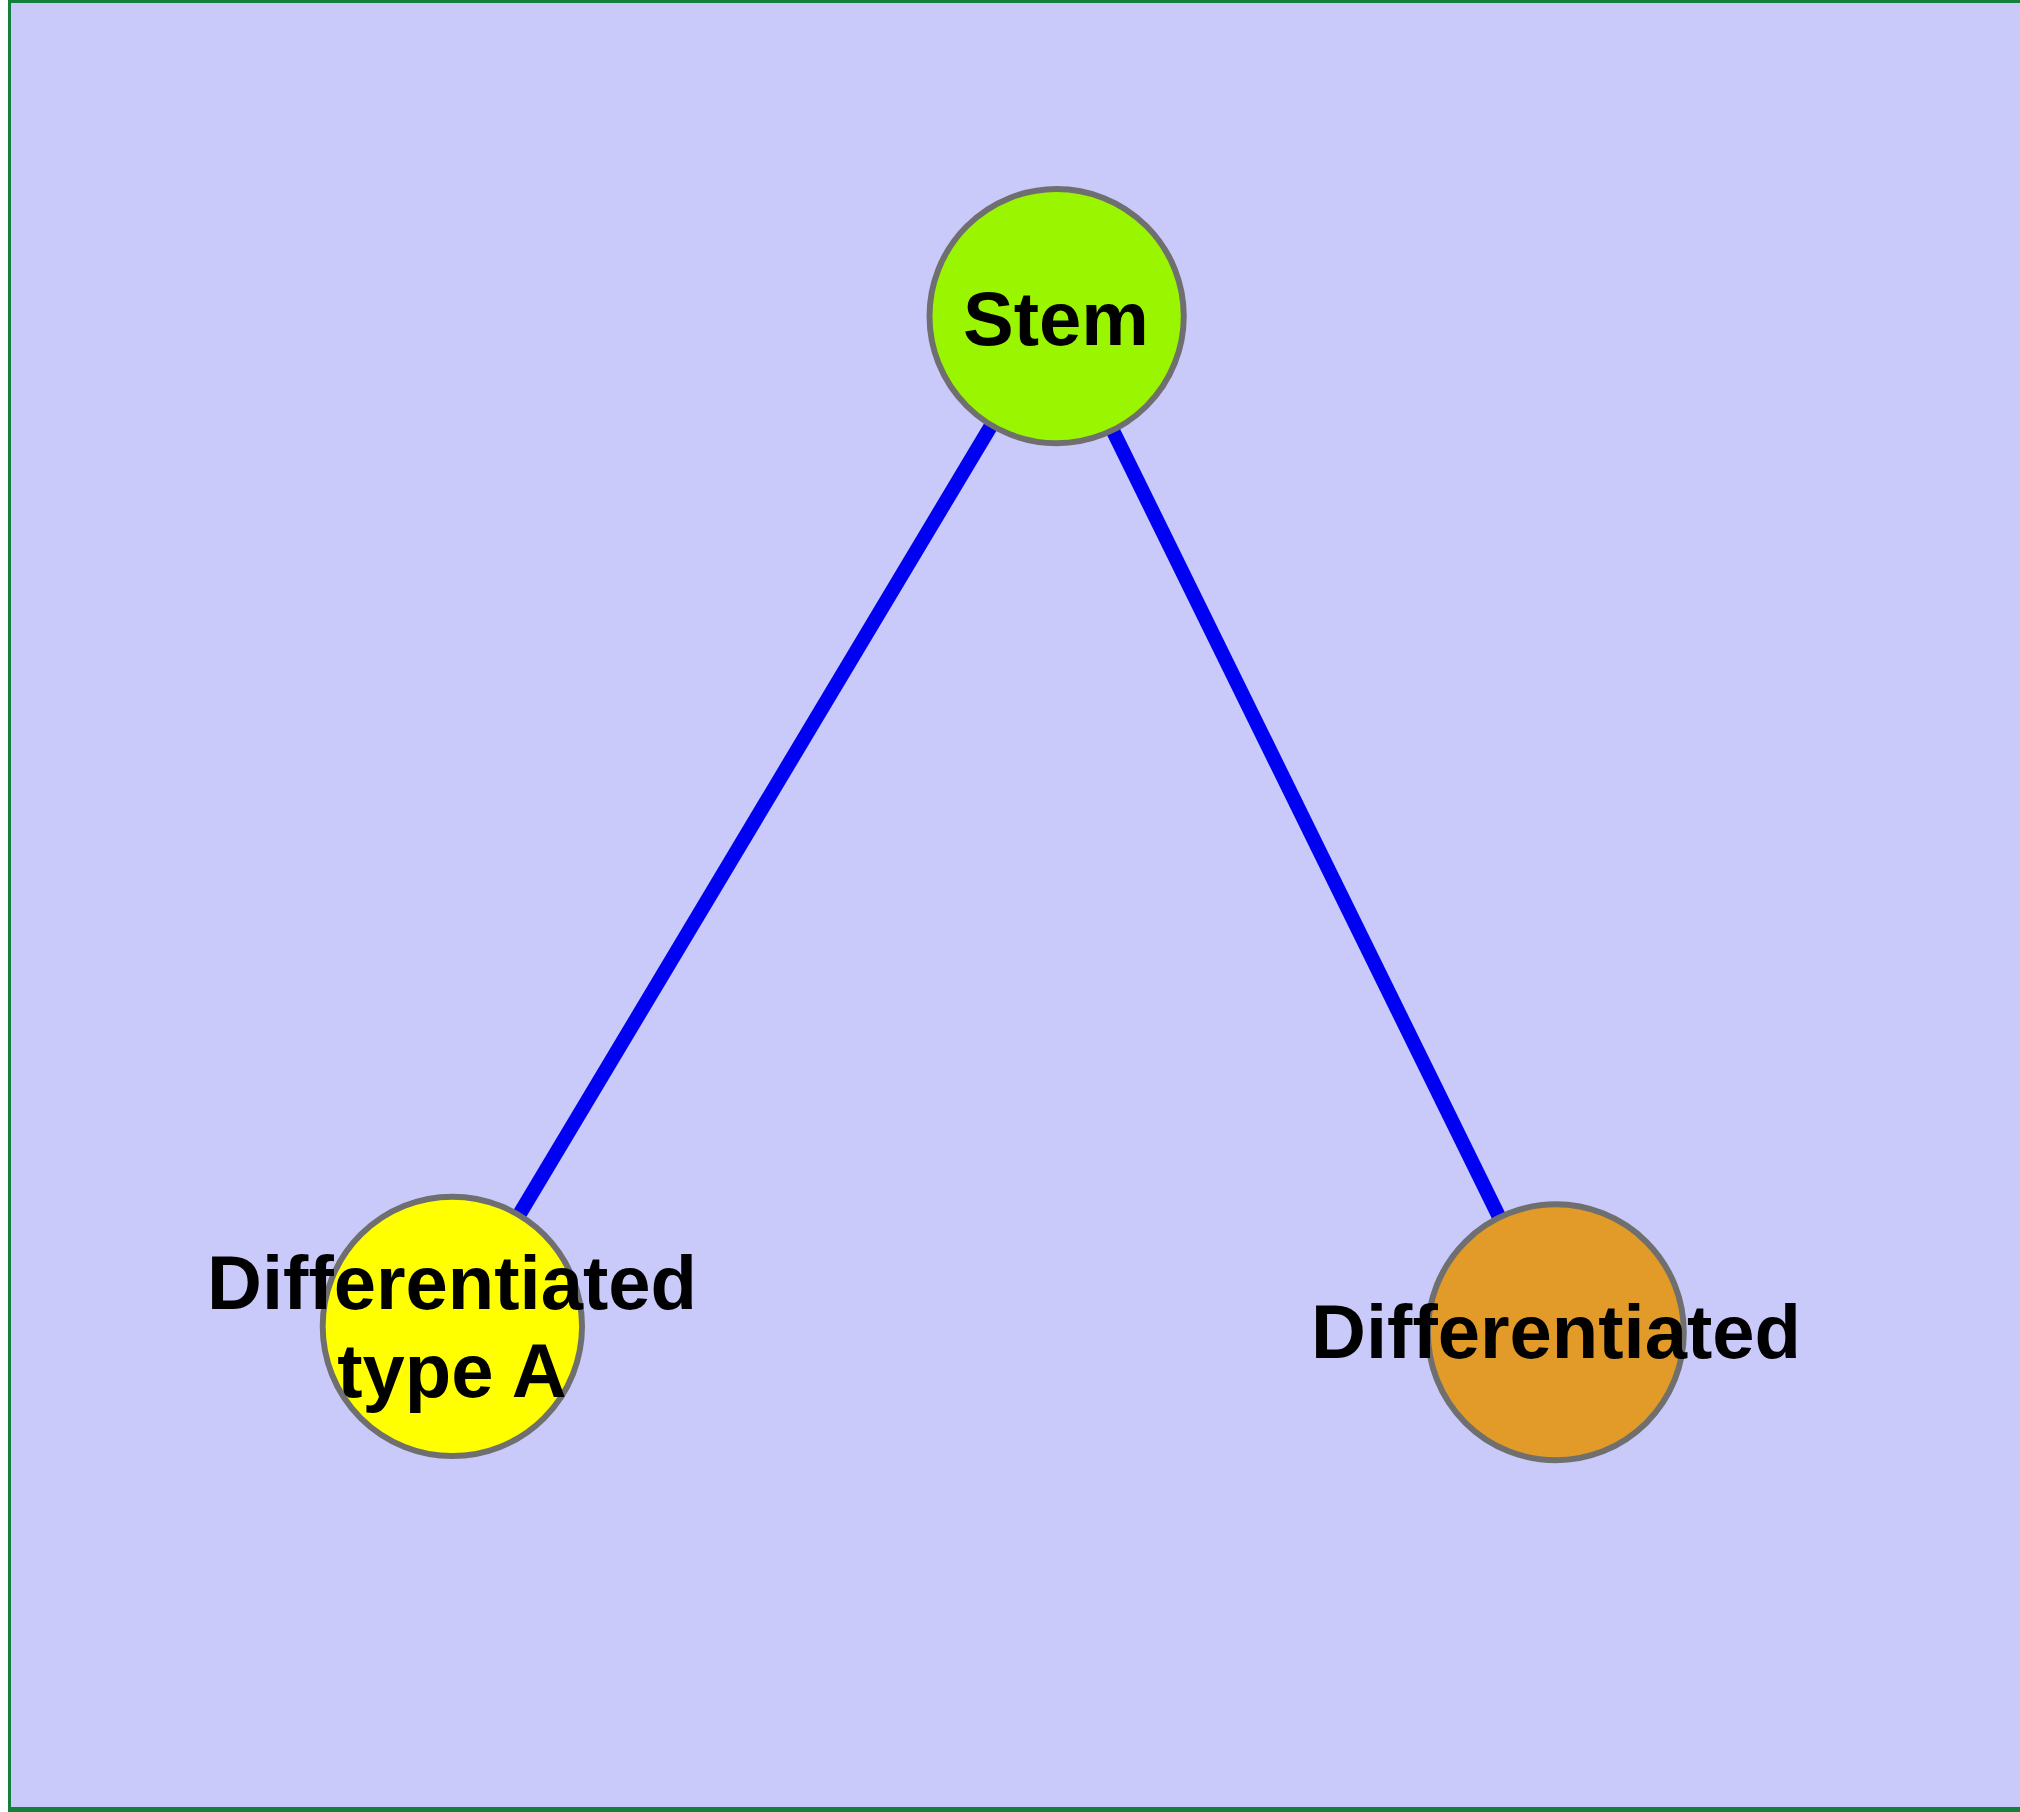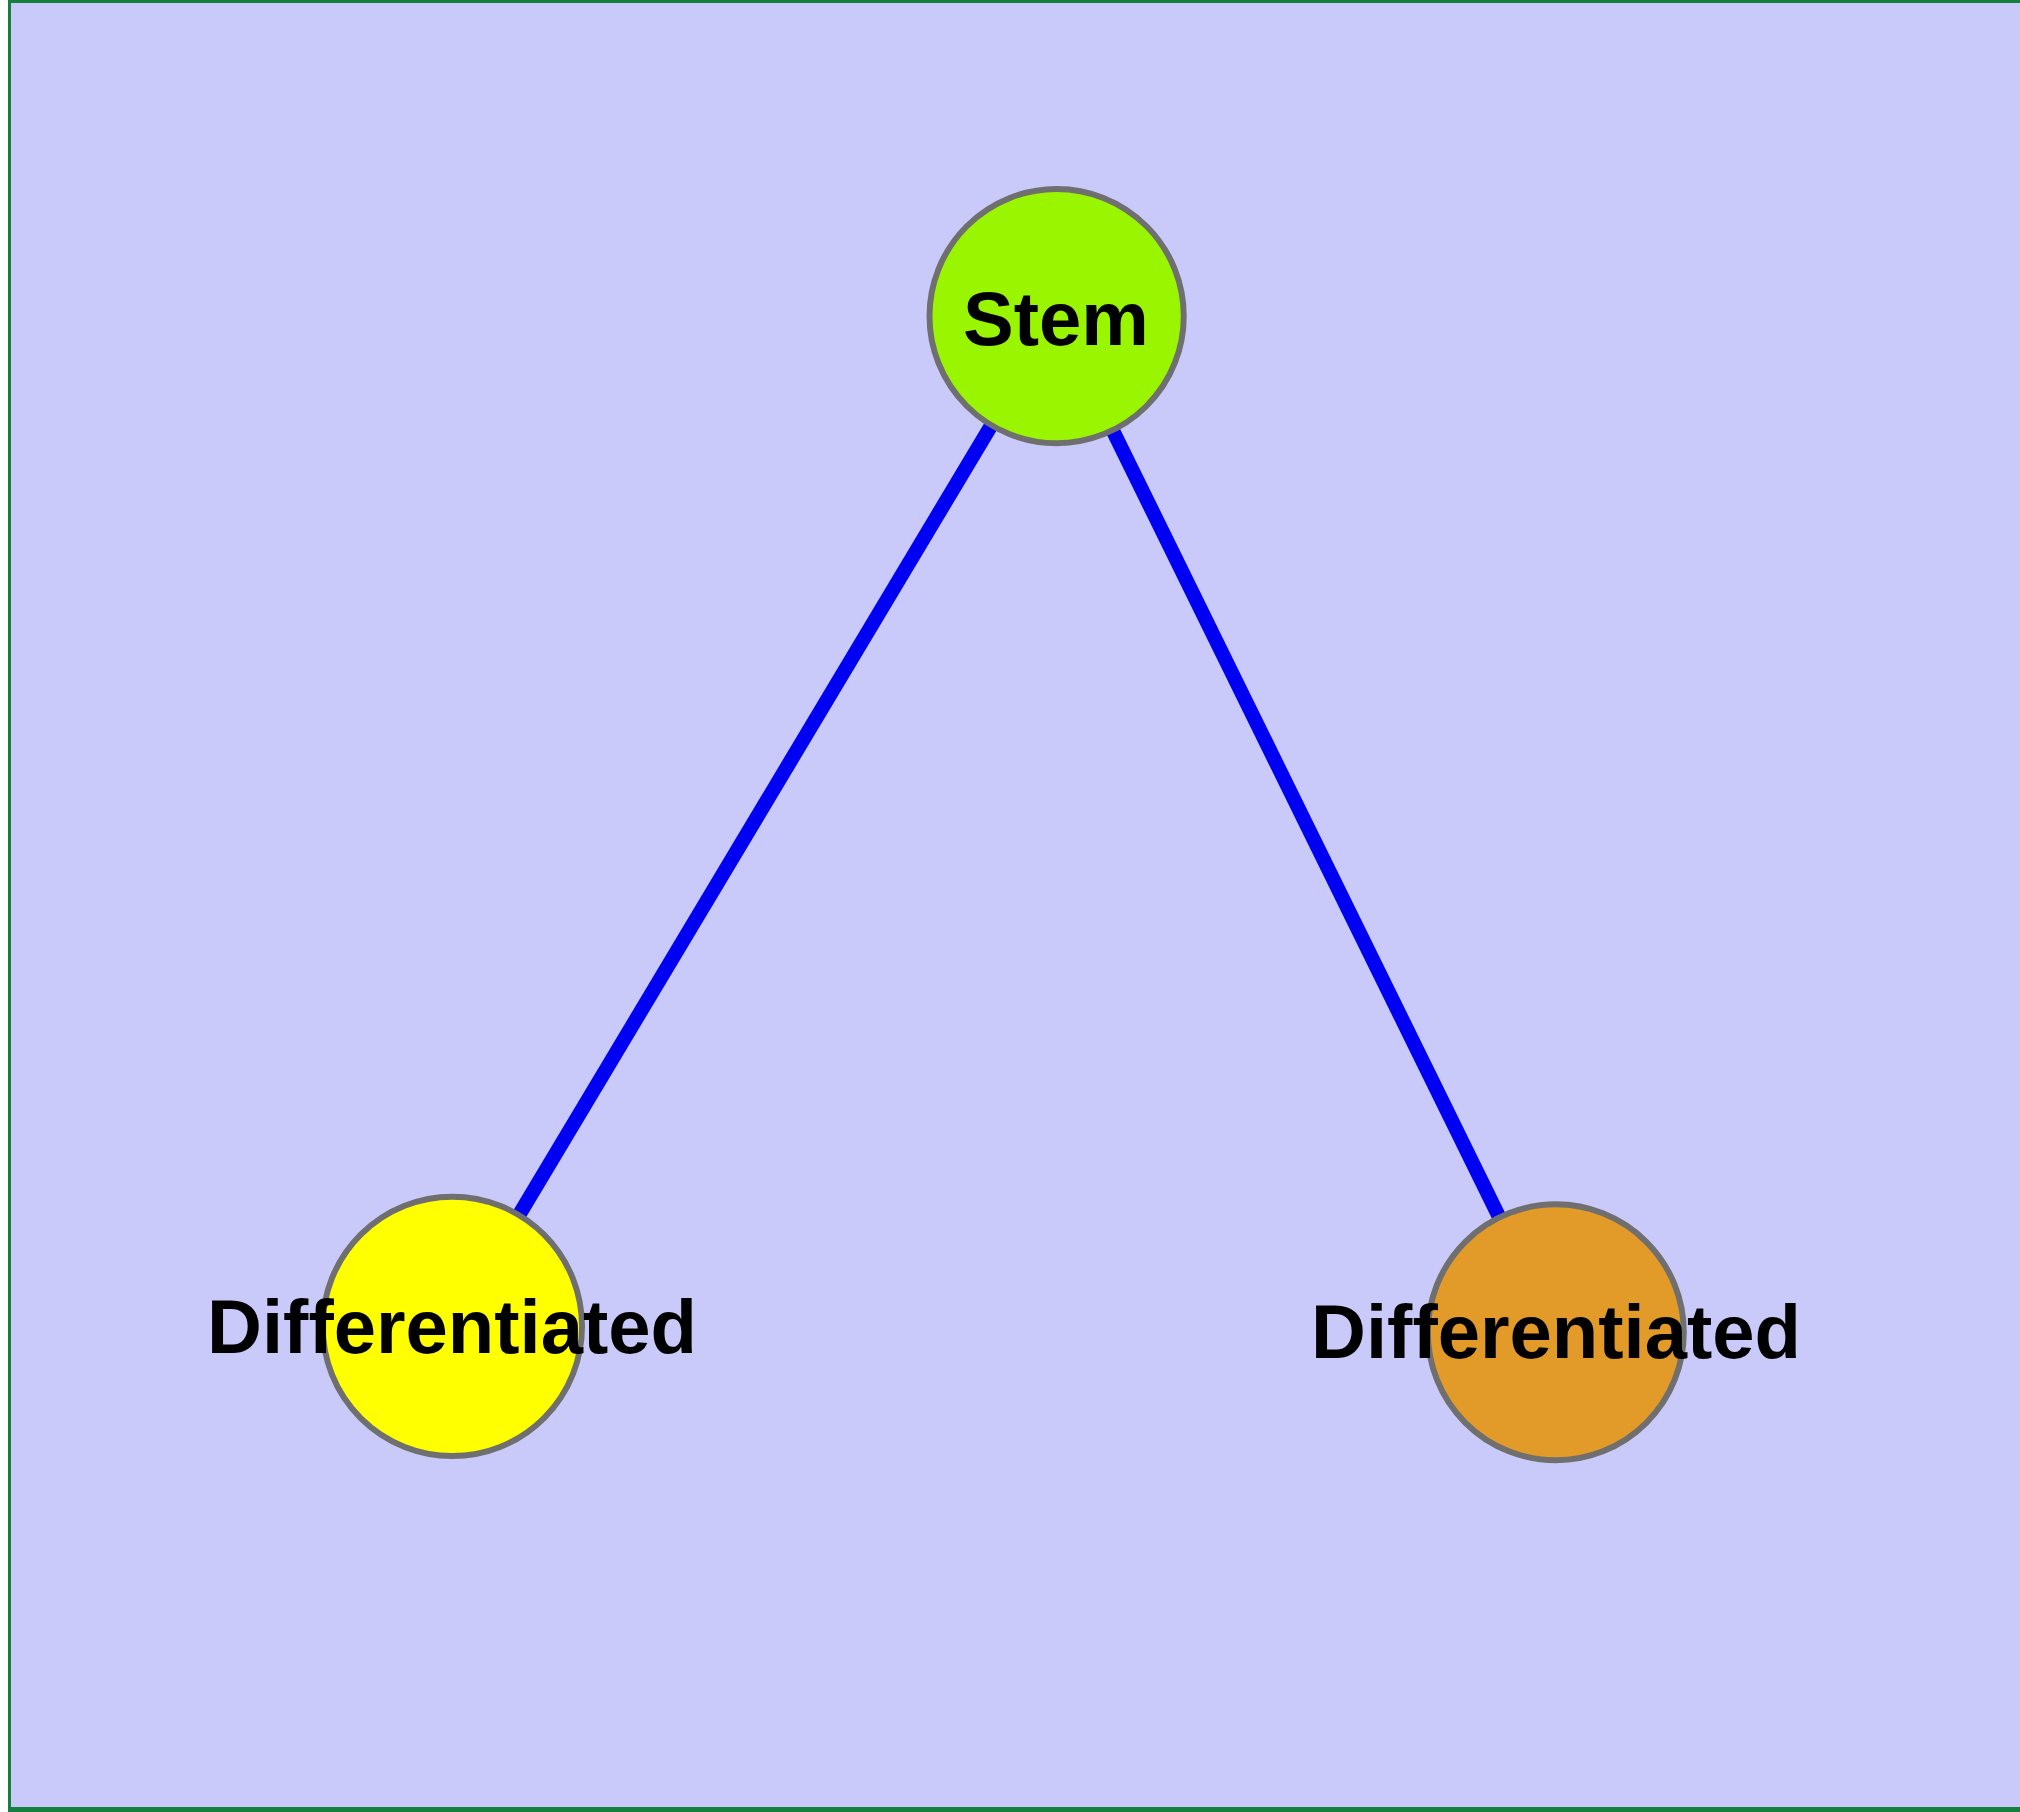--- a/index.html
+++ b/index.html
@@ -69,19 +69,20 @@
     <circle class="node-circle" cx="524" cy="1565" r="153" fill="#ffff00"></circle>
     <circle class="node-circle" cx="1826" cy="1572" r="151" fill="#e29a28"></circle>
   </svg>
 
   <div class="node-label" style="left:1048px; top:319px">
     <div>Stem</div>
   </div>
 
   <div class="node-label" style="left:444px; top:1327px">
     <div>Differentiated</div>
+    <div>type A</div>
   </div>
 
   <div class="node-label" style="left:1548px; top:1332px">
     <div>Differentiated</div>
   </div>
 </div>
 
 
 </body></html>

